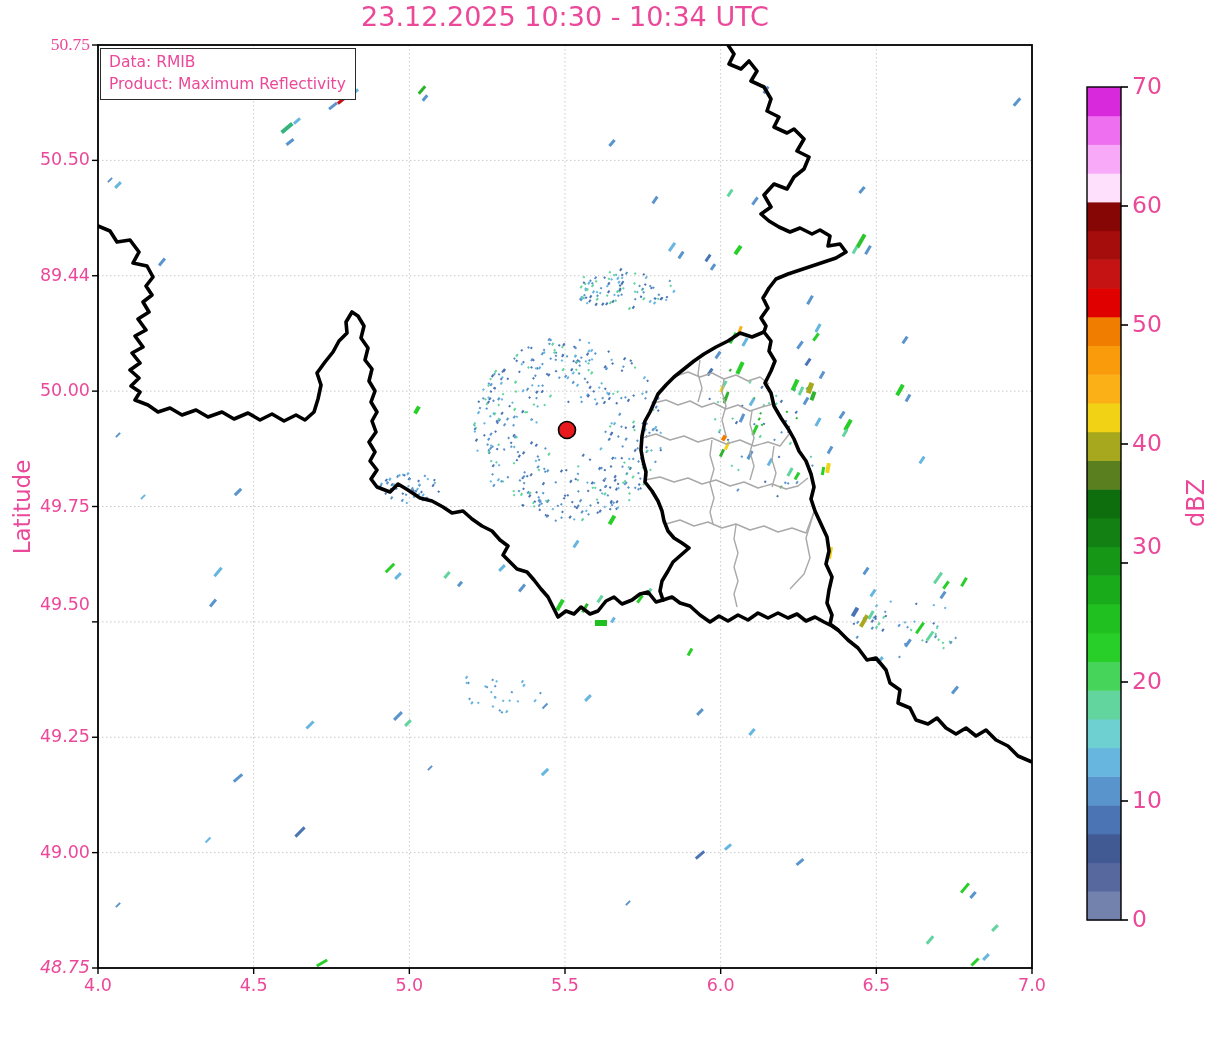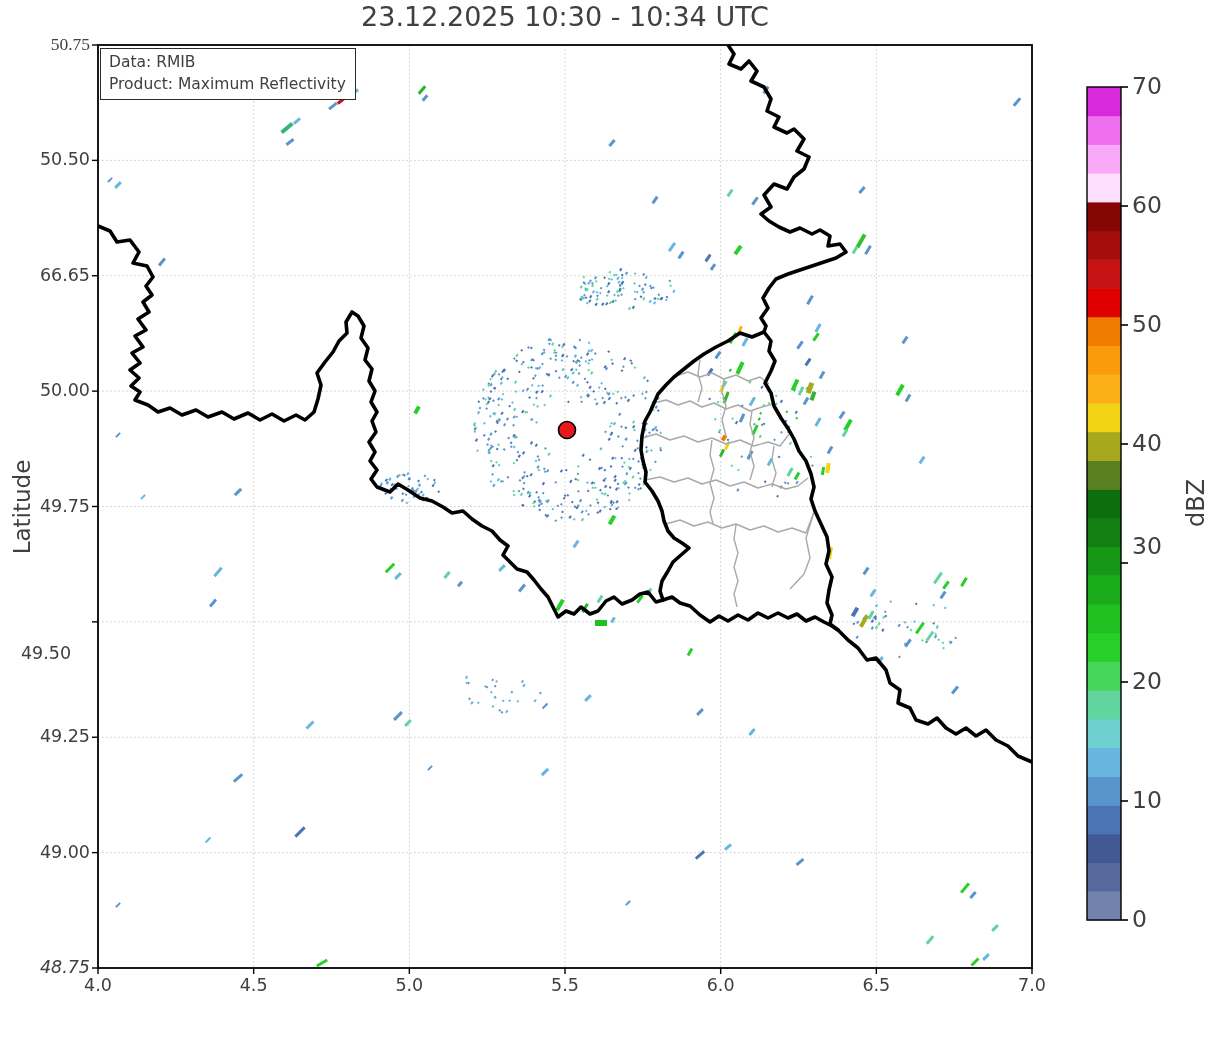--- a/index.html
+++ b/index.html
@@ -1,17 +1,17 @@
 <!DOCTYPE html>
 <html><head>
 <meta charset="utf-8">
 <style>
   html,body{margin:0;padding:0;background:#fff;}
   #fig{position:relative;width:1216px;height:1040px;background:#fff;overflow:hidden;
-       font-family:"DejaVu Sans","Liberation Sans",sans-serif;color:#404040;}
+       font-family:"DejaVu Sans","Liberation Sans",sans-serif;color:#ec4899;}
   #map-svg{position:absolute;left:0;top:0;}
   .title{position:absolute;left:98px;top:1px;width:934px;text-align:center;font-size:27px;}
   .infobox{position:absolute;left:100px;top:48px;background:#fff;border:1.5px solid #2b2b2b;
            padding:2px 9px 4px 8px;font-size:15.5px;line-height:1.42;z-index:5;}
   .xaxlab{position:absolute;left:98px;top:995px;width:934px;text-align:center;font-size:23px;}
   .yaxlab{position:absolute;left:22px;top:507px;transform:translate(-50%,-50%) rotate(-90deg);
           font-size:23px;white-space:nowrap;}
   .cbaxlab{position:absolute;left:1196px;top:503px;transform:translate(-50%,-50%) rotate(-90deg);
            font-size:24px;white-space:nowrap;}
   .xtlab{position:absolute;top:975px;width:60px;margin-left:-30px;text-align:center;font-size:17.5px;}
@@ -950,24 +950,24 @@
       <div class="xtlab" style="left: 253.667px;">4.5</div>
       <div class="xtlab" style="left: 409.333px;">5.0</div>
       <div class="xtlab" style="left: 565px;">5.5</div>
       <div class="xtlab" style="left: 720.667px;">6.0</div>
       <div class="xtlab" style="left: 876.333px;">6.5</div>
       <div class="xtlab" style="left: 1032px;">7.0</div>
     </div>
   <div id="ytick-labels">
       <div class="ytlab" style="top: 34px; font-family: Liberation Serif, serif;">50.75</div>
       <div class="ytlab" style="top: 149.375px;">50.50</div>
-      <div class="ytlab" style="top: 264.75px;">66.65</div>
+      <div class="ytlab" style="top: 264.75px;">89.44</div>
       <div class="ytlab" style="top: 380.125px;">50.00</div>
       <div class="ytlab" style="top: 495.5px;">49.75</div>
-      <div class="ytlab" style="top: 643px; text-align: center;">49.50</div>
+      <div class="ytlab" style="top: 594px;">49.50</div>
       <div class="ytlab" style="top: 726.25px;">49.25</div>
       <div class="ytlab" style="top: 841.625px;">49.00</div>
       <div class="ytlab" style="top: 957px; font-style: italic;">48.75</div>
     </div>
   <div id="cbtick-labels">
       <div class="cblab" style="top: 905px;">0</div>
       <div class="cblab" style="top: 786px;">10</div>
       <div class="cblab" style="top: 667px;">20</div>
       <div class="cblab" style="top: 532px;">30</div>
       <div class="cblab" style="top: 429px;">40</div>

